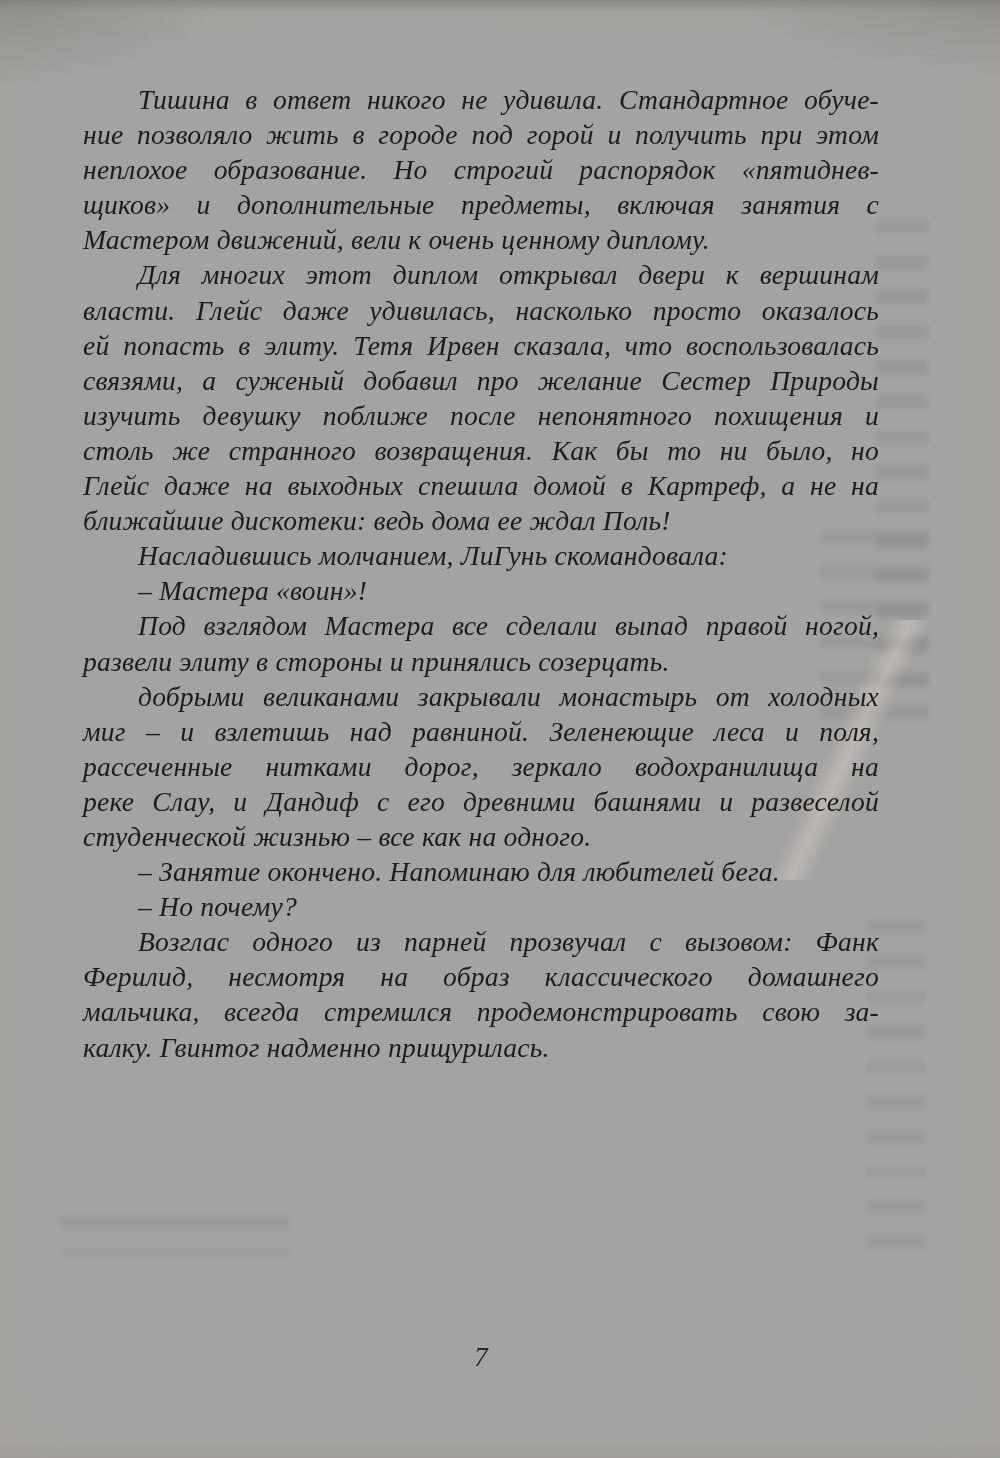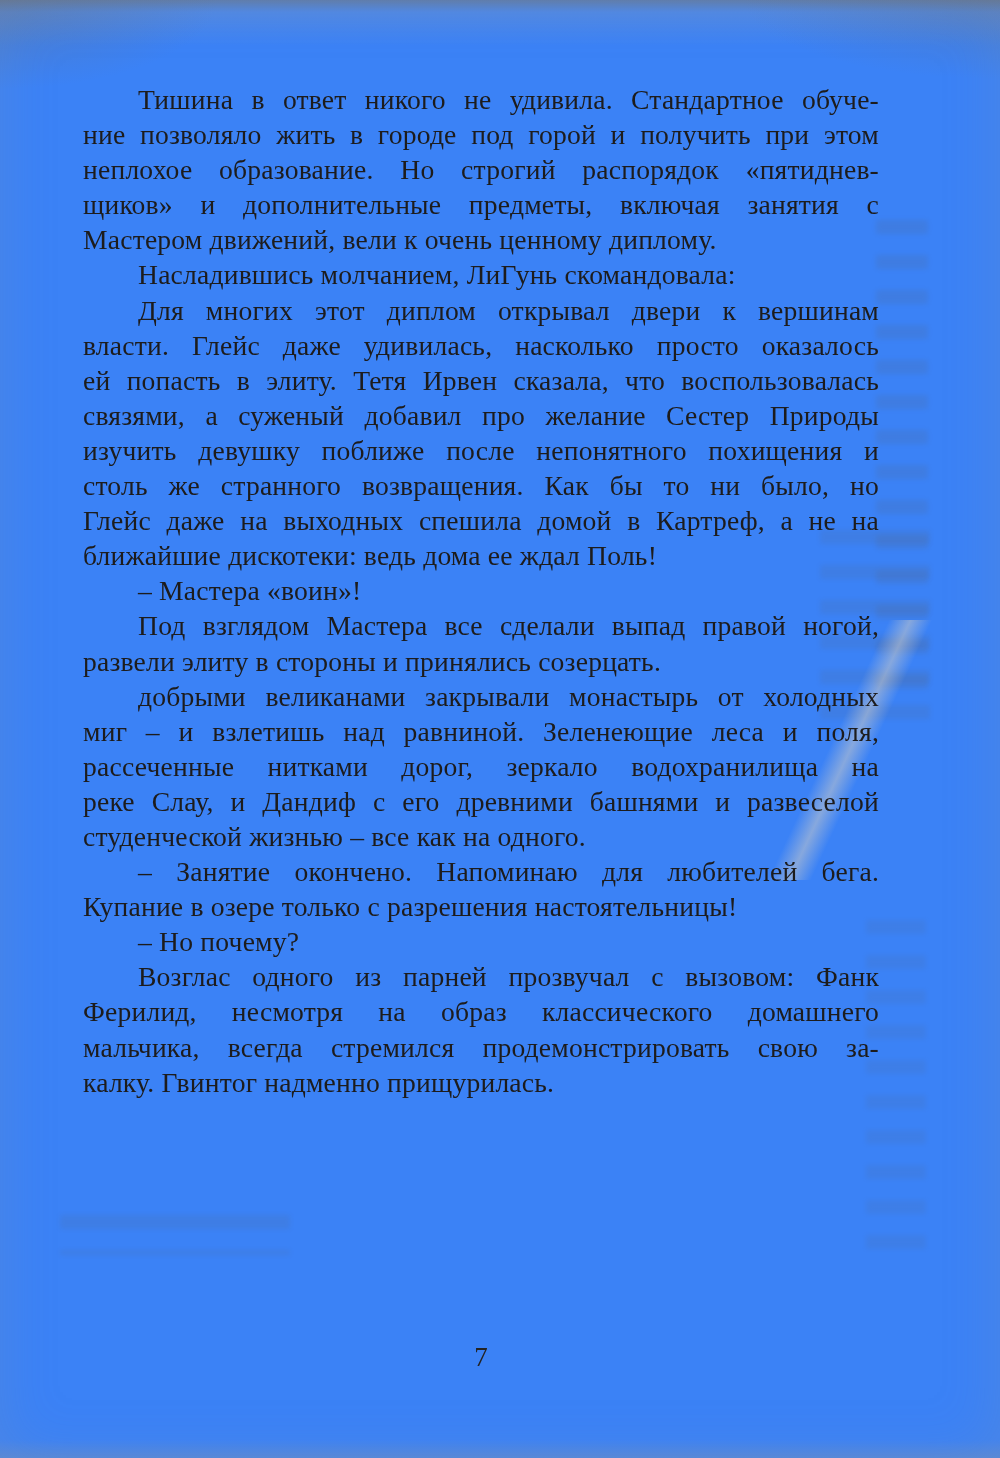--- a/index.html
+++ b/index.html
@@ -4,23 +4,24 @@
 <style>
   html,body{
     margin:0; padding:0;
     width:1000px; height:1458px;
     background:#f7f6f3;
     font-family:"Liberation Serif","DejaVu Serif",serif;
   }
   .page{
     position:relative;
     width:1000px; height:1458px;
-    background:#3b82f6;
+    background:#a3a3a3;
     overflow:hidden;
     box-shadow:inset 0 0 60px rgba(160,155,145,0.18);
+    font-style:italic;
   }
   
   .edge-top{
     position:absolute; top:0; left:0; width:100%; height:46px;
     background:linear-gradient(to bottom, rgba(120,120,118,0.55), rgba(160,160,158,0.18) 12px, rgba(200,200,198,0) 46px);
     pointer-events:none;
   }
   .corner-tl{
     position:absolute; top:0; left:0; width:220px; height:90px;
     background:radial-gradient(ellipse at top left, rgba(110,110,108,0.35), rgba(110,110,108,0) 70%);
@@ -101,49 +102,48 @@
 
   <div class="text-block">
       <div class="para">
         <div class="line">Тишина в ответ никого не удивила. Стандартное обуче-</div>
         <div class="line">ние позволяло жить в городе под горой и получить при этом</div>
         <div class="line">неплохое образование. Но строгий распорядок «пятиднев-</div>
         <div class="line">щиков» и дополнительные предметы, включая занятия с</div>
         <div class="line">Мастером движений, вели к очень ценному диплому.</div>
       </div>
       <div class="para">
-        <div class="line">Насладившись молчанием, ЛиГунь скомандовала:</div>
-      </div>
-      <div class="para">
         <div class="line">Для многих этот диплом открывал двери к вершинам</div>
         <div class="line">власти. Глейс даже удивилась, насколько просто оказалось</div>
         <div class="line">ей попасть в элиту. Тетя Ирвен сказала, что воспользовалась</div>
         <div class="line">связями, а суженый добавил про желание Сестер Природы</div>
         <div class="line">изучить девушку поближе после непонятного похищения и</div>
         <div class="line">столь же странного возвращения. Как бы то ни было, но</div>
         <div class="line">Глейс даже на выходных спешила домой в Картреф, а не на</div>
         <div class="line">ближайшие дискотеки: ведь дома ее ждал Поль!</div>
+      </div>
+      <div class="para">
+        <div class="line">Насладившись молчанием, ЛиГунь скомандовала:</div>
       </div>
       <div class="para">
         <div class="line">– Мастера «воин»!</div>
       </div>
       <div class="para">
         <div class="line">Под взглядом Мастера все сделали выпад правой ногой,</div>
         <div class="line">развели элиту в стороны и принялись созерцать.</div>
       </div>
       <div class="para">
         <div class="line">добрыми великанами закрывали монастырь от холодных</div>
         <div class="line">миг – и взлетишь над равниной. Зеленеющие леса и поля,</div>
         <div class="line">рассеченные нитками дорог, зеркало водохранилища на</div>
         <div class="line">реке Слау, и Дандиф с его древними башнями и развеселой</div>
         <div class="line">студенческой жизнью – все как на одного.</div>
       </div>
       <div class="para">
         <div class="line">– Занятие окончено. Напоминаю для любителей бега.</div>
-        <div class="line">Купание в озере только с разрешения настоятельницы!</div>
       </div>
       <div class="para">
         <div class="line">– Но почему?</div>
       </div>
       <div class="para">
         <div class="line">Возглас одного из парней прозвучал с вызовом: Фанк</div>
         <div class="line">Ферилид, несмотря на образ классического домашнего</div>
         <div class="line">мальчика, всегда стремился продемонстрировать свою за-</div>
         <div class="line">калку. Гвинтог надменно прищурилась.</div>
       </div>

